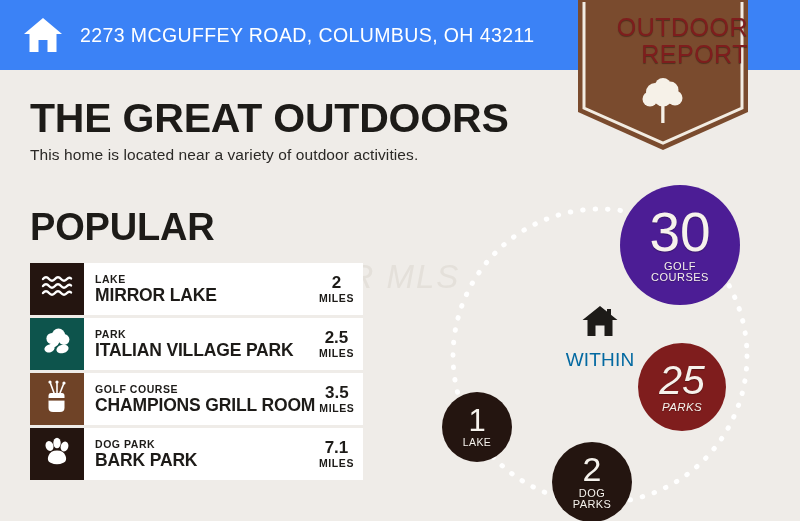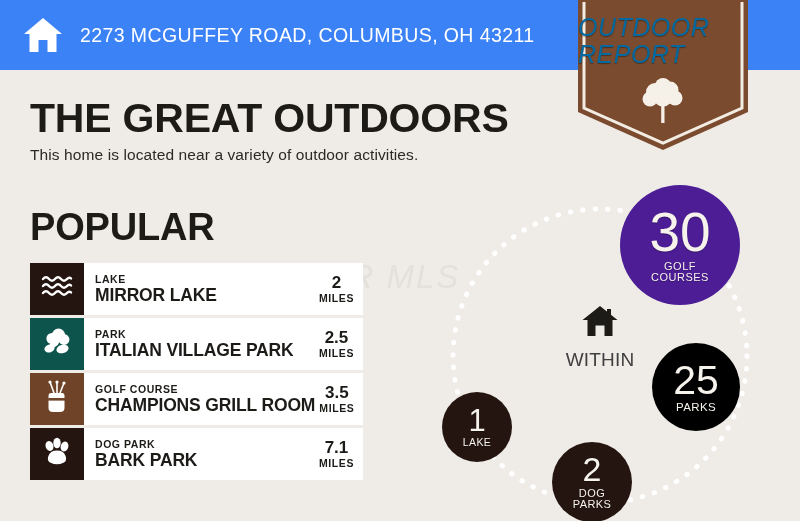--- a/index.html
+++ b/index.html
@@ -26,23 +26,22 @@
   }
 
   
   .badge{
     position:absolute; left:578px; top:0; width:170px; height:150px;
     z-index:5;
   }
   .badge svg{ display:block; }
   .badge .btext{
     position:absolute; top:14px; left:0; width:170px;
-    text-align:left; color:#0369a1; line-height:1.06;
+    text-align:right; color:#7f1d1d; line-height:1.06;
     text-shadow:0 1px 1px rgba(0,0,0,.35);
-    font-style:italic;
   }
   .badge .bt1{ font-size:25px; letter-spacing:.5px; display:block;}
   .badge .bt2{ font-size:25px; letter-spacing:.5px; display:block;}
   .badge .tree{ position:absolute; left:50%; top:78px; transform:translateX(-50%); }
 
   
   .h-title{
     position:absolute; left:30px; top:98px;
     font-size:41px; font-weight:700; color:#1d1b18;
     letter-spacing:-.2px; line-height:1;
@@ -91,35 +90,35 @@
   .bub{ position:absolute; border-radius:50%; display:flex;
         flex-direction:column; align-items:center; justify-content:center;
         color:#f6f2ec; text-align:center; }
   .bub .bnum{ font-weight:400; line-height:.98; text-shadow:0 1px 1px rgba(0,0,0,.3); }
   .bub .blab{ font-weight:400; line-height:1.06; text-shadow:0 1px 1px rgba(0,0,0,.25); }
 
   .bub-golf{ left:220px; top:15px; width:120px; height:120px; background:#4c1d95; }
   .bub-golf .bnum{ font-size:55px; margin-bottom:1px; }
   .bub-golf .blab{ font-size:11px; letter-spacing:.5px; }
 
-  .bub-parks{ left:252px; top:173px; width:88px; height:88px; background:#000000; }
+  .bub-parks{ left:238px; top:173px; width:88px; height:88px; background:#7f1d1d;font-style:italic; }
   .bub-parks .bnum{ font-size:41px; margin-bottom:1px; }
   .bub-parks .blab{ font-size:11.5px; letter-spacing:.4px; }
 
   .bub-lake{ left:42px; top:222px; width:70px; height:70px; background:#241510; }
   .bub-lake .bnum{ font-size:31px; margin-bottom:1px; }
   .bub-lake .blab{ font-size:10.5px; letter-spacing:.4px; }
 
   .bub-dog{ left:152px; top:272px; width:80px; height:80px; background:#241510; }
   .bub-dog .bnum{ font-size:34px; margin-bottom:1px; }
   .bub-dog .blab{ font-size:11px; letter-spacing:.4px; }
 
   .center{
     position:absolute; left:120px; top:134px; width:160px;
-    text-align:center; color:#404040;
+    text-align:center; color:#0369a1;
   }
   .center .chouse{ display:block; margin:0 auto 8px; }
   .center .cl1{ font-size:19px; font-weight:400; line-height:1.1; letter-spacing:.2px;}
   .center .cl2{ font-size:19px; font-weight:700; line-height:1.18; letter-spacing:.2px;}
 </style>
 </head>
 <body>
 
 <div class="topbar">
   <span class="home-ico">

